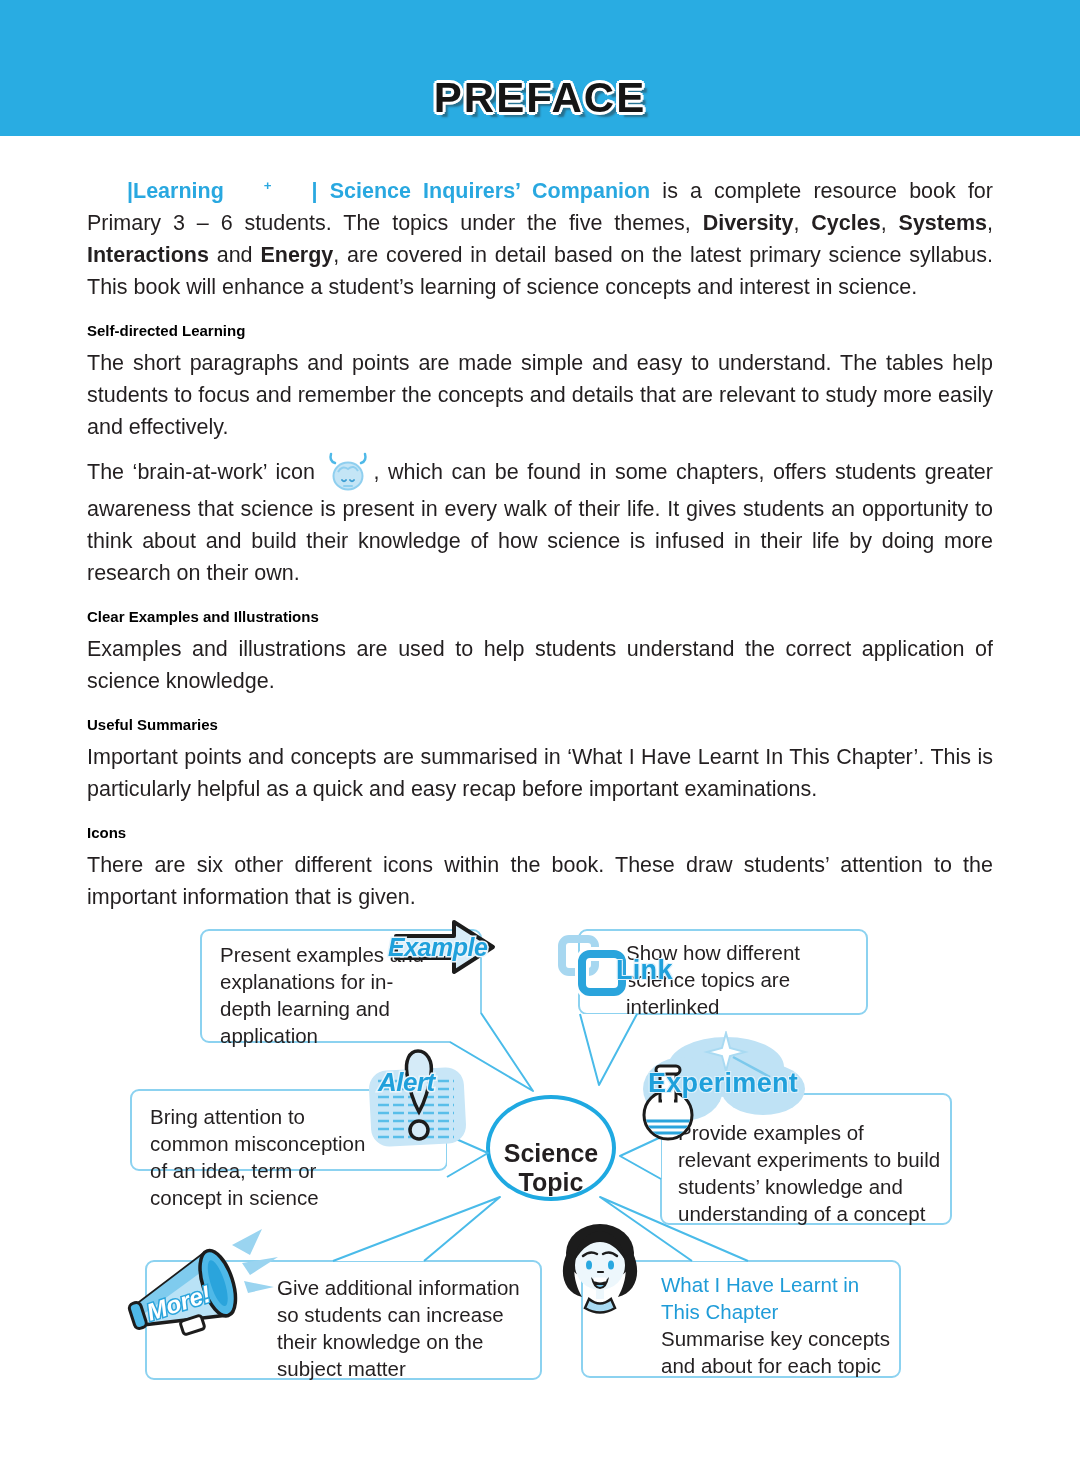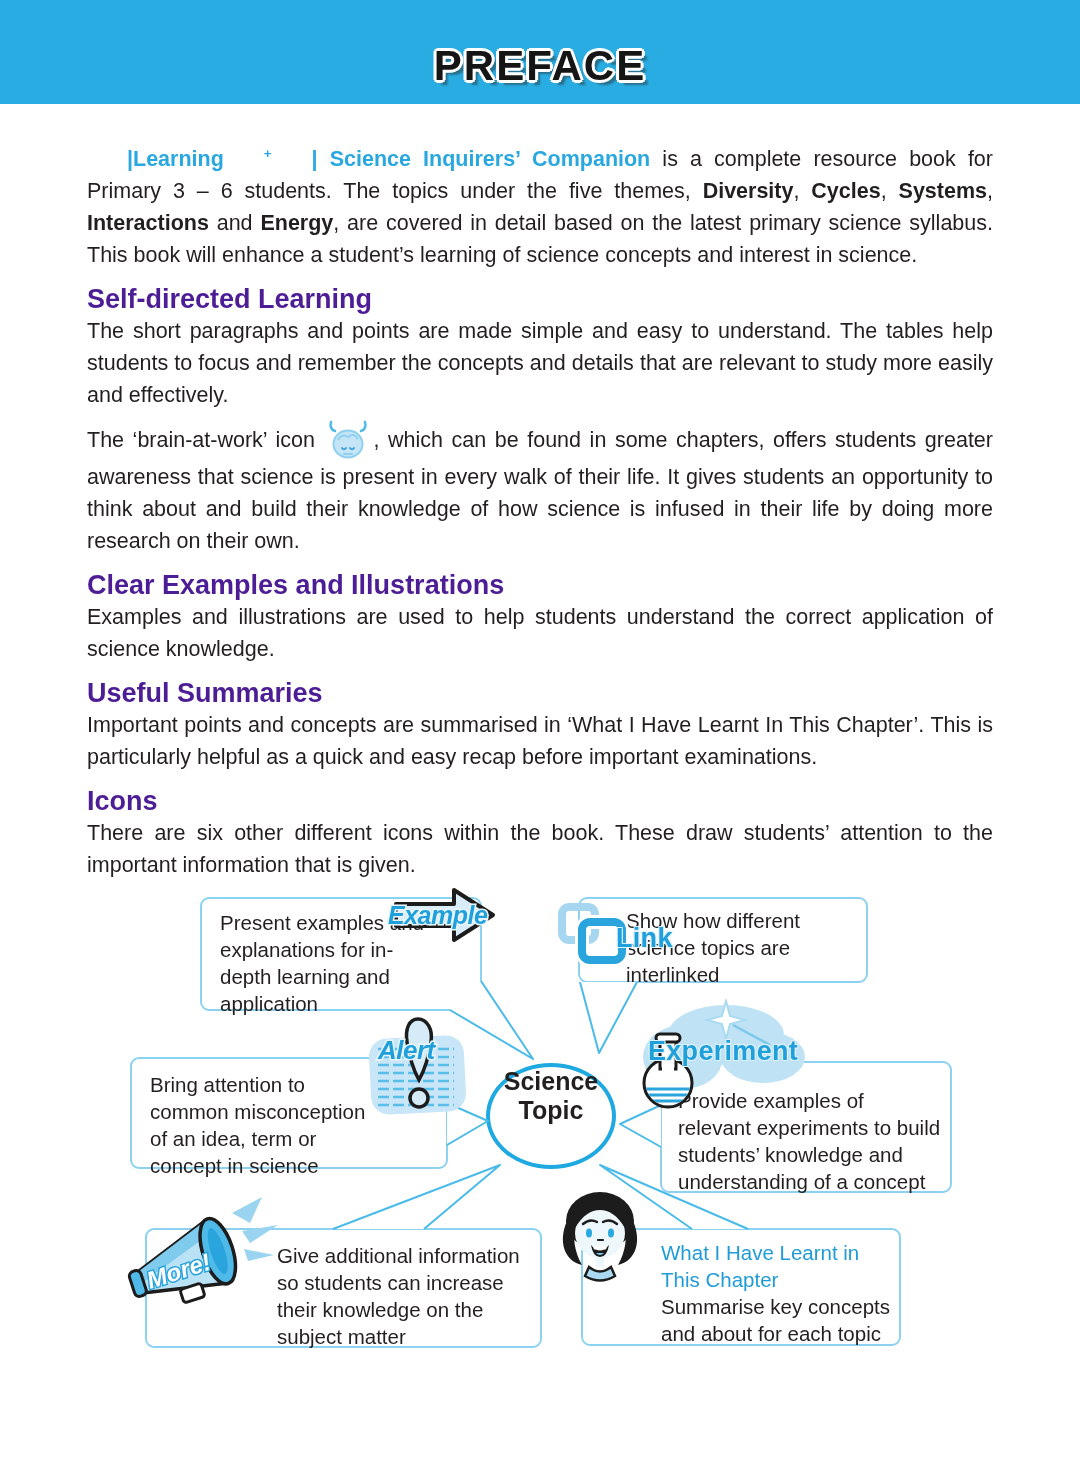--- a/index.html
+++ b/index.html
@@ -4,58 +4,58 @@
 <style>
   * { box-sizing: border-box; }
   html,body { margin:0; padding:0; background:#fff; }
   .page {
     position:relative; width:1080px; height:1480px; margin:0 auto;
     background:#fff; overflow:hidden;
     font-family:"Liberation Sans", sans-serif; color:#231F20;
   }
   
   .banner {
-    height:104px; background:#29ACE2;
+    height:136px; background:#29ACE2;
     display:flex; align-items:flex-end; justify-content:center;
     padding-bottom:14px;
   }
   .banner h1 {
     margin:0; font-size:42px; font-weight:900; letter-spacing:2px; color:#151515;
     text-shadow:
       -3px 0 0 #fff, 3px 0 0 #fff, 0 -3px 0 #fff, 0 3px 0 #fff,
       -2px -2px 0 #fff, 2px -2px 0 #fff, -2px 2px 0 #fff, 2px 2px 0 #fff,
       5px 5px 2px rgba(40,40,40,.45);
   }
   
   .content { padding:34px 87px 0 87px; }
   .content p.body {
     font-size:21.5px; line-height:32px; margin:0 0 8px 0;
     text-align:justify;
   }
   h2.sec {
-    font-size:27px; line-height:32px; font-weight:bold;
-    color:#4c1d95; margin:12px 0 0 0;
+    font-size:15px; line-height:32px; font-weight:bold;
+    color:#000000; margin:12px 0 0 0;
   }
   .brand { color:#29A8E0; font-weight:bold;margin-left:40px; }
   sup.sup { font-size:0.62em; }
   .inline-icon { display:inline-block; vertical-align:-14px; margin:0 2px; }
   
   .diagram { position:relative; height:553px; margin-top:-8px; }
   .callout {
     position:absolute; background:#fff;
     border:2px solid #8CD2F0; border-radius:9px; z-index:1;
   }
   .callout p { font-size:20.5px; line-height:27px; margin:0; text-align:left; }
   .overlay { position:absolute; left:0; top:0; width:1080px; height:553px; z-index:4; pointer-events:none; }
   .tail { fill:#ffffff; stroke:#4ABBE9; stroke-width:2; stroke-linejoin:round; }
   .icon-abs { position:absolute; z-index:6; }
   .ellipse {
     position:absolute; left:486px; top:182px; width:130px; height:106px;
     border:4px solid #1FA9E1; border-radius:50%; background:#fff; z-index:2;
-    display:flex; flex-direction:column; align-items:center; justify-content:flex-start;
+    display:flex; flex-direction:column; align-items:center; justify-content:flex-end;
     font-size:25px; font-weight:bold; line-height:1.16; color:#231F20; text-align:center;
   }
   .bubble-label {
     position:absolute; z-index:7; font-weight:900; color:#1FA0DB; letter-spacing:.3px;
     text-shadow:1px 1px 0 #DFF1FB,-1px -1px 0 #DFF1FB,1px -1px 0 #DFF1FB,-1px 1px 0 #DFF1FB;
   }
   .svg-label {
     font-family:"Liberation Sans",sans-serif; font-weight:900; font-style:italic;
     fill:#1FA0DB; paint-order:stroke; stroke:#E9F5FC; stroke-width:3px; letter-spacing:-0.5px;
   }
@@ -98,21 +98,21 @@
   <div class="diagram">
 
     <div class="callout" style="left:200px; top:16px; width:282px; height:114px; padding:10px 14px 0 18px;">
       <p style="width:205px;">Present examples and explanations for in-depth learning and application</p>
     </div>
 
     <div class="callout" style="left:578px; top:16px; width:290px; height:86px; padding:8px 8px 0 46px;">
       <p>Show how different science topics are interlinked</p>
     </div>
 
-    <div class="callout" style="left:130px; top:176px; width:318px; height:112px; padding:12px 10px 0 18px;">
+    <div class="callout" style="left:130px; top:176px; width:318px; height:82px; padding:12px 10px 0 18px;">
       <p style="width:238px;">Bring attention to common misconception of an idea, term or concept in science</p>
     </div>
 
     <div class="callout" style="left:660px; top:180px; width:292px; height:132px; padding:24px 8px 0 16px;">
       <p>Provide examples of relevant experiments to build students’ knowledge and understanding of a concept</p>
     </div>
 
     <div class="callout" style="left:145px; top:347px; width:397px; height:120px; padding:12px 8px 0 130px;">
       <p>Give additional information so students can increase their knowledge on the subject matter</p>
     </div>

